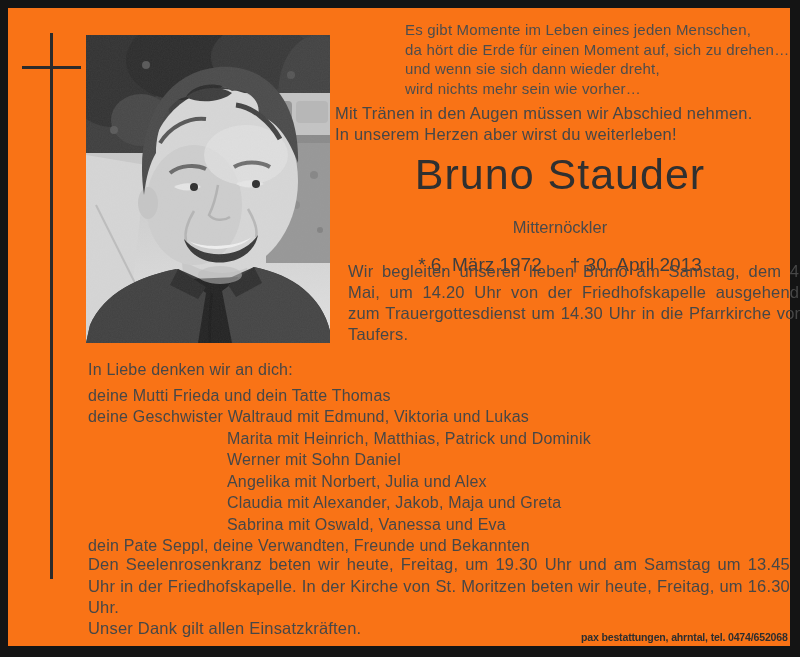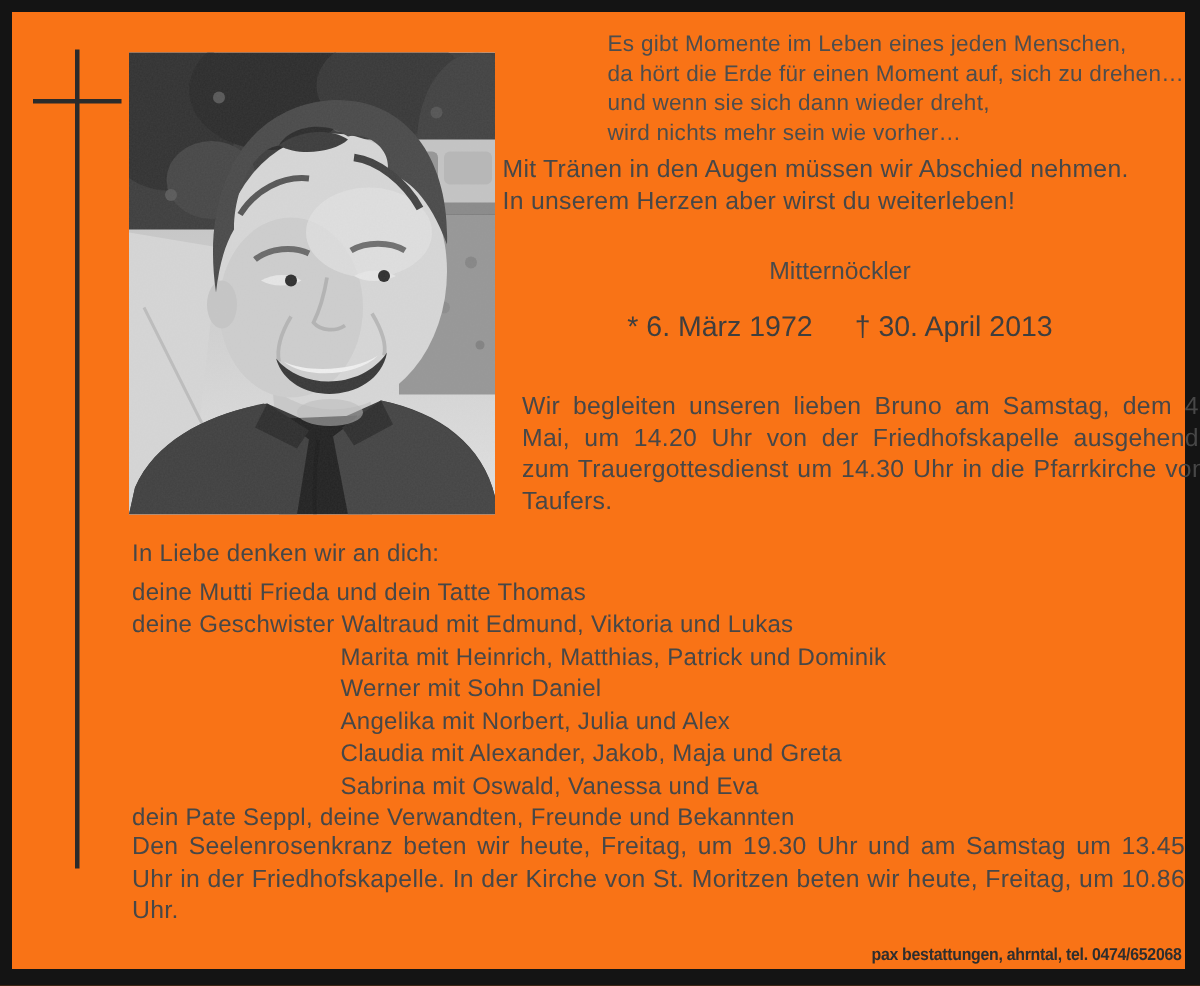--- a/index.html
+++ b/index.html
@@ -142,39 +142,41 @@
       <div>und wenn sie sich dann wieder dreht,</div>
       <div>wird nichts mehr sein wie vorher…</div>
     </div>
 
     <div class="abs farewell txt">
       <div>Mit Tränen in den Augen müssen wir Abschied nehmen.</div>
       <div>In unserem Herzen aber wirst du weiterleben!</div>
     </div>
 
     <div class="abs name-block">
+      <div class="name">Bruno Stauder</div>
       <div class="vulgo">Mitternöckler</div>
       <div class="dates">
         <span>* 6. März 1972</span><span class="sep"></span><span>† 30. April 2013</span>
       </div>
     </div>
 
     <div class="abs funeral txt">Wir begleiten unseren lieben Bruno am Samstag, dem 4. Mai, um 14.20 Uhr von der Friedhofskapelle ausgehend, zum Trauergottesdienst um 14.30 Uhr in die Pfarrkirche von Taufers.</div>
 
     <div class="abs mourners txt">
       <div class="intro">In Liebe denken wir an dich:</div>
       <div>deine Mutti Frieda und dein Tatte Thomas</div>
       <div>deine Geschwister Waltraud mit Edmund, Viktoria und Lukas</div>
       <div class="indent">Marita mit Heinrich, Matthias, Patrick und Dominik</div>
       <div class="indent">Werner mit Sohn Daniel</div>
       <div class="indent">Angelika mit Norbert, Julia und Alex</div>
       <div class="indent">Claudia mit Alexander, Jakob, Maja und Greta</div>
       <div class="indent">Sabrina mit Oswald, Vanessa und Eva</div>
       <div>dein Pate Seppl, deine Verwandten, Freunde und Bekannten</div>
     </div>
 
-    <div class="abs rosary txt">Den Seelenrosenkranz beten wir heute, Freitag, um 19.30 Uhr und am Samstag um 13.45 Uhr in der Friedhofskapelle. In der Kirche von St. Moritzen beten wir heute, Freitag, um 10.86 Uhr.</div>
+    <div class="abs rosary txt">Den Seelenrosenkranz beten wir heute, Freitag, um 19.30 Uhr und am Samstag um 13.45 Uhr in der Friedhofskapelle. In der Kirche von St. Moritzen beten wir heute, Freitag, um 16.30 Uhr.</div>
 
+    <div class="abs thanks txt">Unser Dank gilt allen Einsatzkräften.</div>
 
     <div class="abs footer">pax bestattungen, ahrntal, tel. 0474/652068</div>
 
   </div>
 </div>
 
 </body></html>

